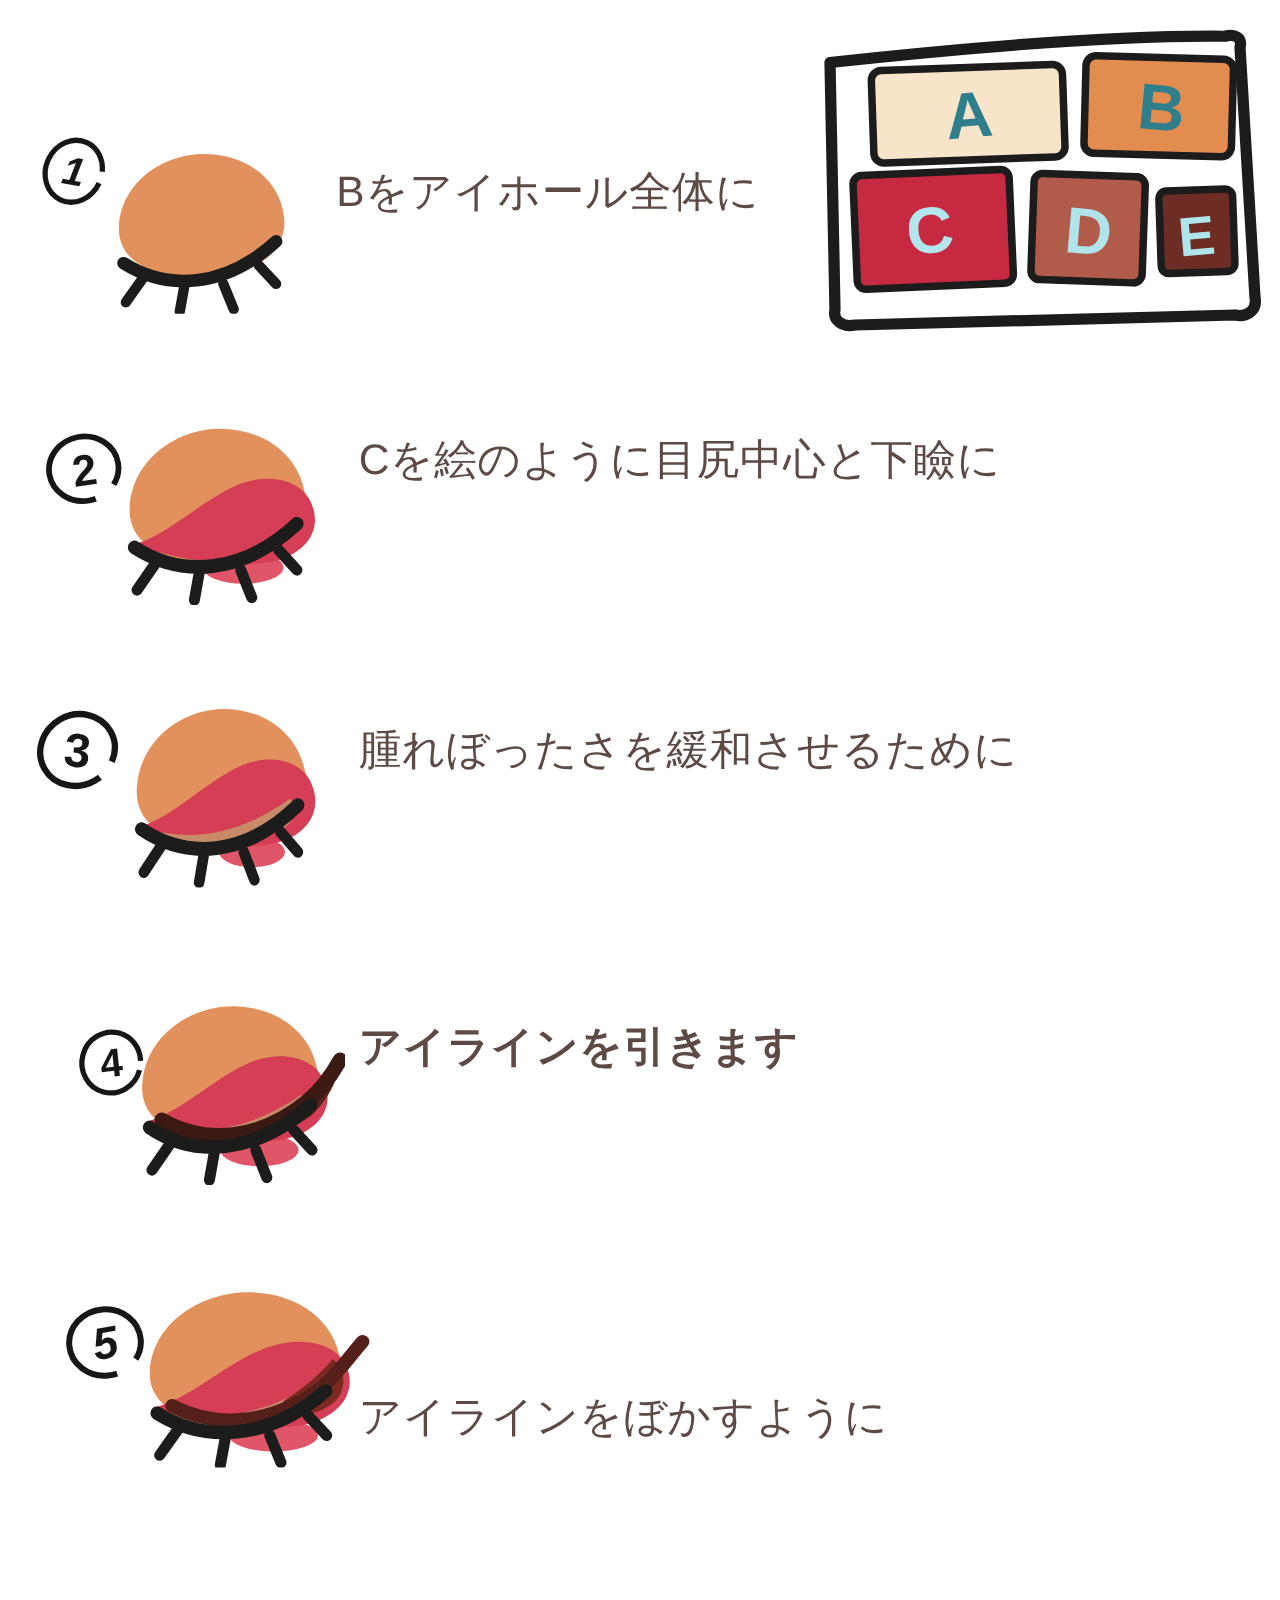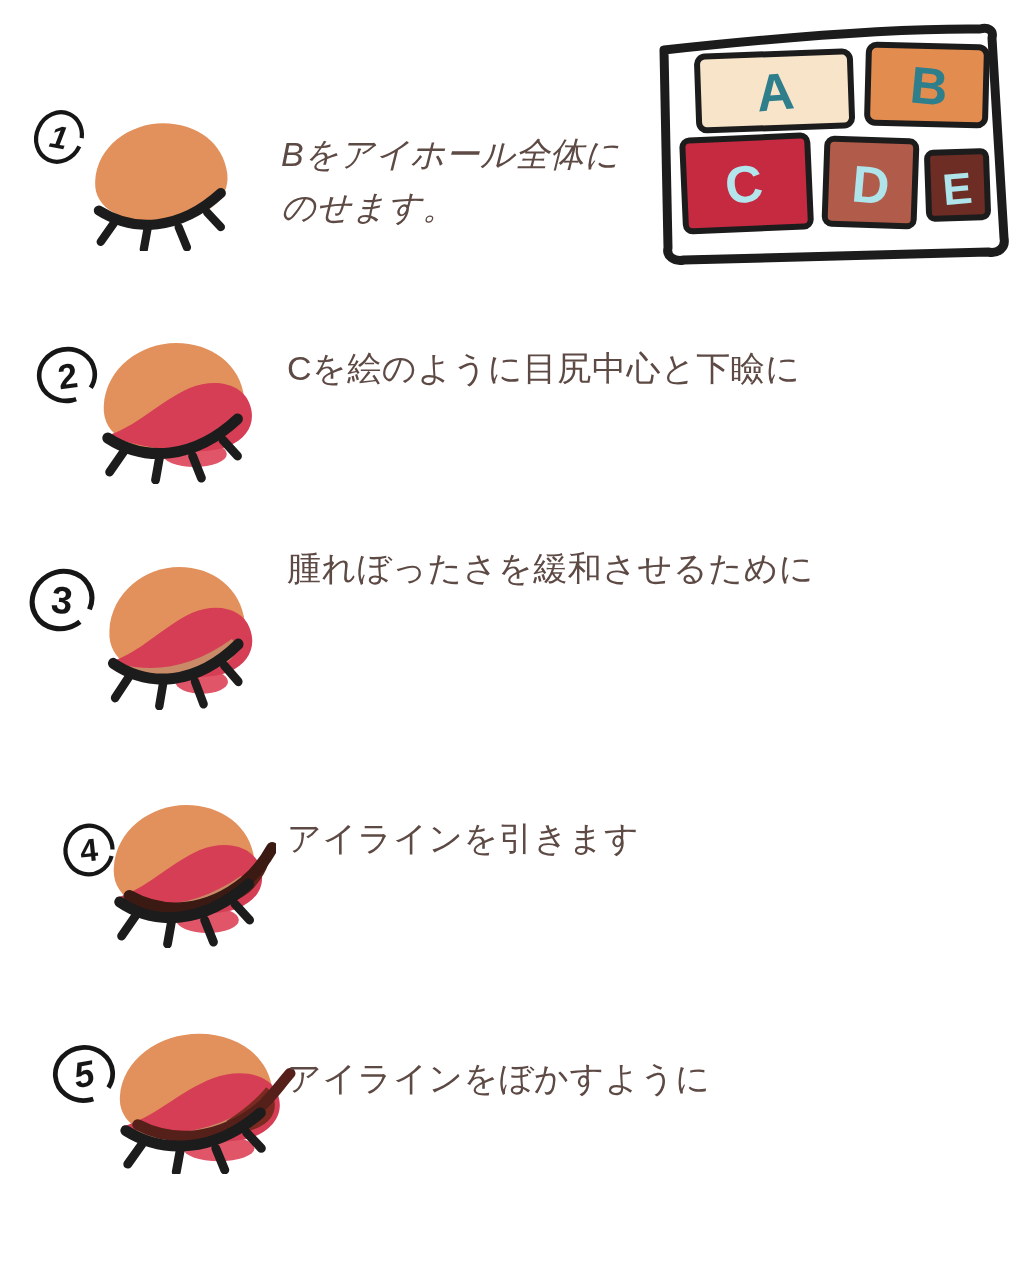--- a/index.html
+++ b/index.html
@@ -50,23 +50,22 @@
     <ellipse cx="30" cy="32" rx="24" ry="27" fill="none" stroke="#161616" stroke-width="4.5" stroke-dasharray="150 12" transform="rotate(25 30 32)"></ellipse>
     <text class="badge-digit" x="30" y="44" text-anchor="middle" font-style="italic" transform="rotate(10 30 32)">1</text>
   </svg>
 
   <svg class="abs" style="left:86px;top:115px;" width="156" height="136" viewBox="0 0 170 148" preserveAspectRatio="none">
     <path d="M 10 72 C 12 34 48 9 84 9 C 120 9 150 30 154 64 C 157 93 131 113 90 116 C 48 119 8 106 10 72 Z" fill="#e2915c"></path>
     <path d="M 14 104 C 52 128 102 126 147 85" fill="none" stroke-width="11" stroke-linecap="round" stroke="#1c1c1c"></path>
     <path d="M 33 114 L 16 138 M 67 124 L 63 146 M 101 122 L 110 144 M 132 106 L 147 122" fill="none" stroke-width="9" stroke-linecap="round" stroke="#1c1c1c"></path>
   </svg>
 
-  <div class="abs step-text" style="left:281px;top:128px;font-style:italic;">
+  <div class="abs step-text" style="left:269px;top:128px;">
     <div>Bをアイホール全体に</div>
-    <div>のせます。</div>
   </div>
 
   <svg class="abs" style="left:36px;top:342px;" width="62" height="66" viewBox="0 0 60 64">
     <ellipse cx="30" cy="32" rx="25" ry="27" fill="none" stroke="#161616" stroke-width="4.5" stroke-dasharray="140 18" transform="rotate(80 30 32)"></ellipse>
     <text class="badge-digit" x="31" y="45" text-anchor="middle" transform="rotate(-8 30 36)">2</text>
   </svg>
 
   <svg class="abs" style="left:94px;top:334px;" width="166" height="150" viewBox="0 0 170 150" preserveAspectRatio="none">
     <path d="M 10 72 C 12 34 48 9 84 9 C 120 9 150 30 154 64 C 157 93 131 113 90 116 C 48 119 8 106 10 72 Z" fill="#e2915c"></path>
     <ellipse cx="103" cy="120" rx="33" ry="13" fill="#e05568"></ellipse>
@@ -86,57 +85,57 @@
 
   <svg class="abs" style="left:100px;top:558px;" width="160" height="152" viewBox="0 0 170 150" preserveAspectRatio="none">
     <path d="M 10 72 C 12 34 48 9 84 9 C 120 9 150 30 154 64 C 157 93 131 113 90 116 C 48 119 8 106 10 72 Z" fill="#e2915c"></path>
     <ellipse cx="108" cy="122" rx="28" ry="12" fill="#e05568"></ellipse>
     <path d="M 12 102 C 42 94 66 68 98 54 C 126 43 152 51 159 69 C 167 88 157 104 138 112 C 110 123 58 116 12 102 Z" fill="#d53e54"></path>
     <path d="M 20 104 C 58 114 98 108 140 80 C 148 86 146 96 135 103 C 106 118 57 118 22 110 Z" fill="#c98a67"></path>
     <path d="M 14 104 C 52 128 102 126 147 85" fill="none" stroke-width="11" stroke-linecap="round" stroke="#1c1c1c"></path>
     <path d="M 33 114 L 16 138 M 67 124 L 63 146 M 101 122 L 110 144 M 132 106 L 147 122" fill="none" stroke-width="9" stroke-linecap="round" stroke="#1c1c1c"></path>
   </svg>
 
-  <div class="abs step-text" style="left:287px;top:542px;">
+  <div class="abs step-text" style="left:287px;top:574px;">
     <div>腫れぼったさを緩和させるために</div>
   </div>
 
   <svg class="abs" style="left:60px;top:820px;" width="58" height="60" viewBox="0 0 60 64">
     <ellipse cx="30" cy="32" rx="25" ry="26" fill="none" stroke="#161616" stroke-width="4.5" stroke-dasharray="152 8" transform="rotate(15 30 32)"></ellipse>
     <text class="badge-digit" x="30" y="44" text-anchor="middle" transform="rotate(-6 30 32)">4</text>
   </svg>
 
   <svg class="abs" style="left:104px;top:796px;" width="172" height="152" viewBox="0 0 176 152" preserveAspectRatio="none">
     <path d="M 10 72 C 12 34 48 9 84 9 C 120 9 150 30 154 64 C 157 93 131 113 90 116 C 48 119 8 106 10 72 Z" fill="#e2915c"></path>
     <ellipse cx="106" cy="124" rx="32" ry="13" fill="#e05568"></ellipse>
     <path d="M 12 102 C 42 94 66 68 98 54 C 126 43 152 51 159 69 C 167 88 157 104 138 112 C 110 123 58 116 12 102 Z" fill="#d53e54"></path>
     <path d="M 20 104 C 58 114 98 108 140 80 C 148 86 146 96 135 103 C 106 118 57 118 22 110 Z" fill="#c98a67"></path>
     <path d="M 92 110 C 116 106 136 94 152 76 L 170 54 C 172 64 164 82 149 96 C 133 108 113 114 93 115 Z" fill="#5a2218"></path>
     <path d="M 26 100 C 62 120 106 116 144 86 C 154 78 164 66 172 52" fill="none" stroke-width="12" stroke-linecap="round" stroke="#3a1a12"></path>
     <path d="M 16 106 C 52 130 102 128 148 88" fill="none" stroke-width="11" stroke-linecap="round" stroke="#1c1c1c"></path>
     <path d="M 35 116 L 18 140 M 69 126 L 65 148 M 103 124 L 112 146 M 134 108 L 149 124" fill="none" stroke-width="9" stroke-linecap="round" stroke="#1c1c1c"></path>
   </svg>
 
-  <div class="abs step-text" style="left:287px;top:812px;">
+  <div class="abs step-text" style="left:287px;top:812px;font-weight:bold;">
     <div>アイラインを引きます</div>
   </div>
 
   <svg class="abs" style="left:52px;top:1040px;" width="64" height="68" viewBox="0 0 60 64">
     <ellipse cx="30" cy="32" rx="25" ry="27" fill="none" stroke="#161616" stroke-width="4.5" stroke-dasharray="138 18" transform="rotate(85 30 32)"></ellipse>
     <text class="badge-digit" x="30" y="44" text-anchor="middle" font-style="italic" transform="rotate(-10 30 32)">5</text>
   </svg>
 
   <svg class="abs" style="left:108px;top:1024px;" width="188" height="150" viewBox="0 0 190 152" preserveAspectRatio="none">
     <path d="M 12 74 C 14 36 52 10 92 10 C 130 10 162 32 166 66 C 169 95 141 115 98 118 C 54 121 10 108 12 74 Z" fill="#e2915c"></path>
     <ellipse cx="112" cy="126" rx="36" ry="13" fill="#e05568"></ellipse>
     <path d="M 14 104 C 46 96 72 68 106 55 C 136 44 164 52 171 70 C 179 89 168 106 148 114 C 118 125 62 118 14 104 Z" fill="#d53e54"></path>
     <path d="M 22 106 C 62 116 104 110 148 82 C 156 88 154 98 142 105 C 112 120 60 120 24 112 Z" fill="#c98a67"></path>
     <path d="M 120 98 C 136 88 150 76 160 64 C 170 72 172 88 162 98 C 150 109 132 112 120 108 Z" fill="#7a2a20"></path>
     <path d="M 30 102 C 68 122 114 116 152 86 C 162 78 172 64 184 50" fill="none" stroke-width="11" stroke-linecap="round" stroke="#56201a"></path>
     <path d="M 18 108 C 56 132 108 130 154 90" fill="none" stroke-width="11" stroke-linecap="round" stroke="#1c1c1c"></path>
     <path d="M 37 118 L 20 142 M 73 128 L 69 150 M 109 126 L 118 148 M 140 110 L 155 126" fill="none" stroke-width="9" stroke-linecap="round" stroke="#1c1c1c"></path>
   </svg>
 
-  <div class="abs step-text" style="left:287px;top:1052px;">
+  <div class="abs step-text" style="left:287px;top:1108px;">
     <div>アイラインをぼかすように</div>
   </div>
 
 </div>
 
 </body></html>

